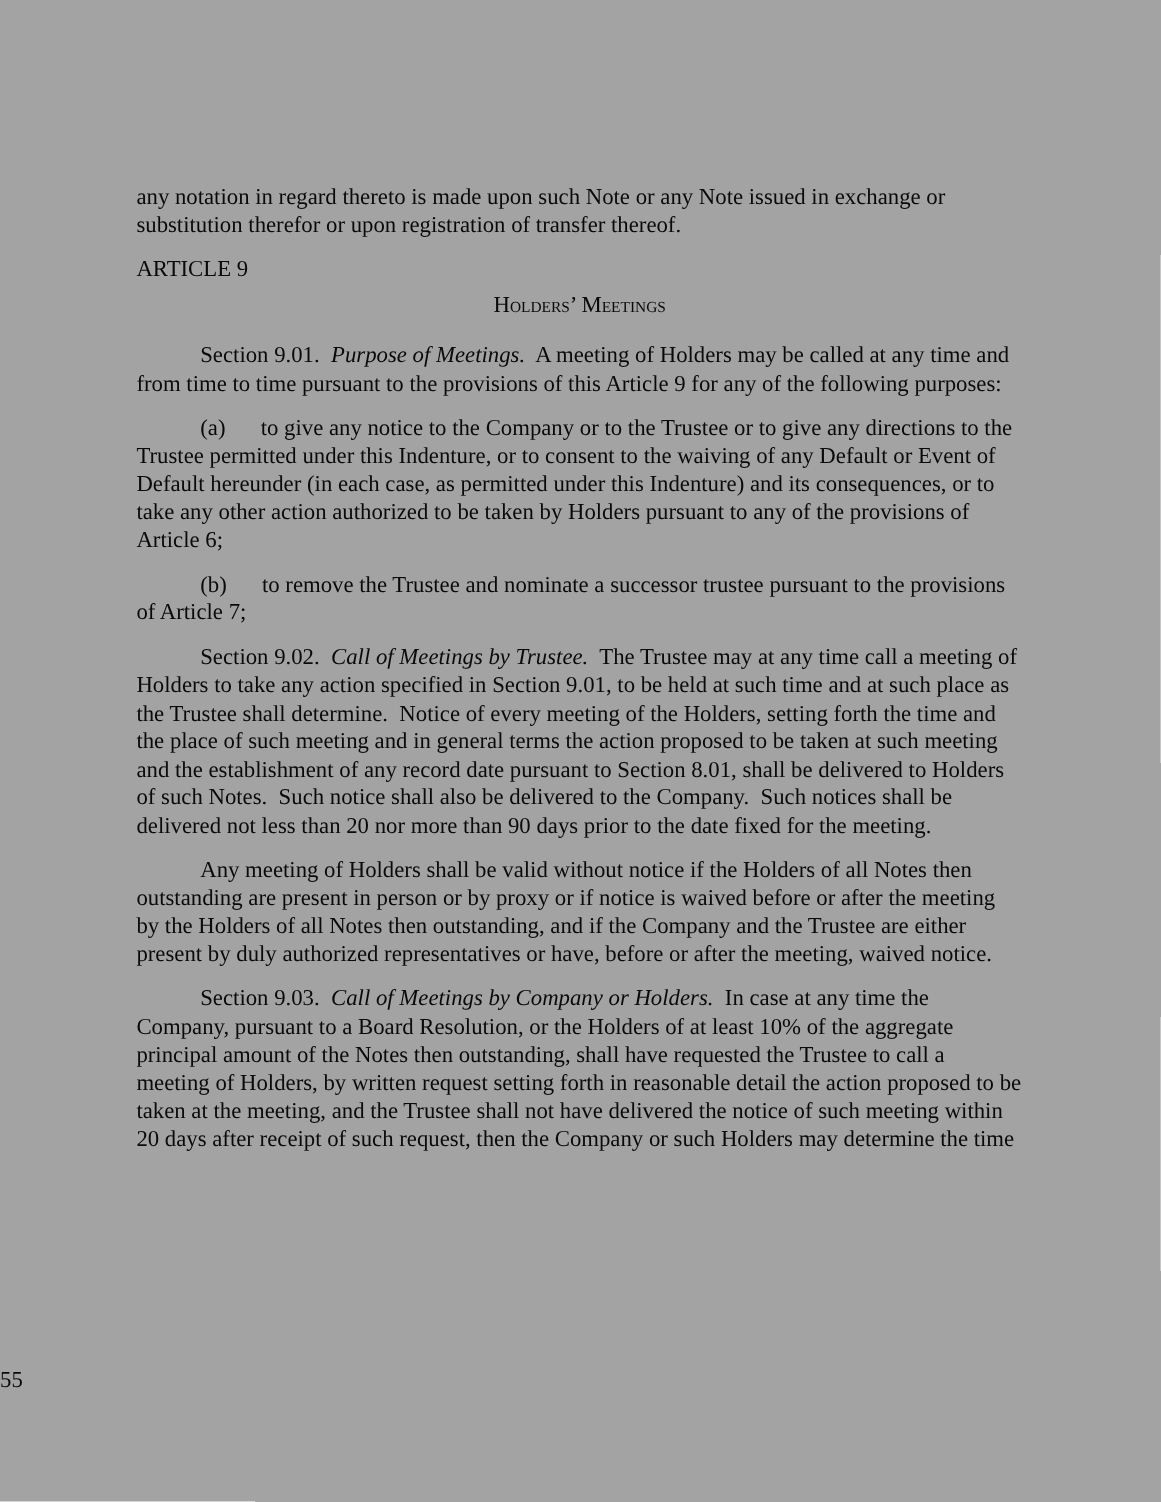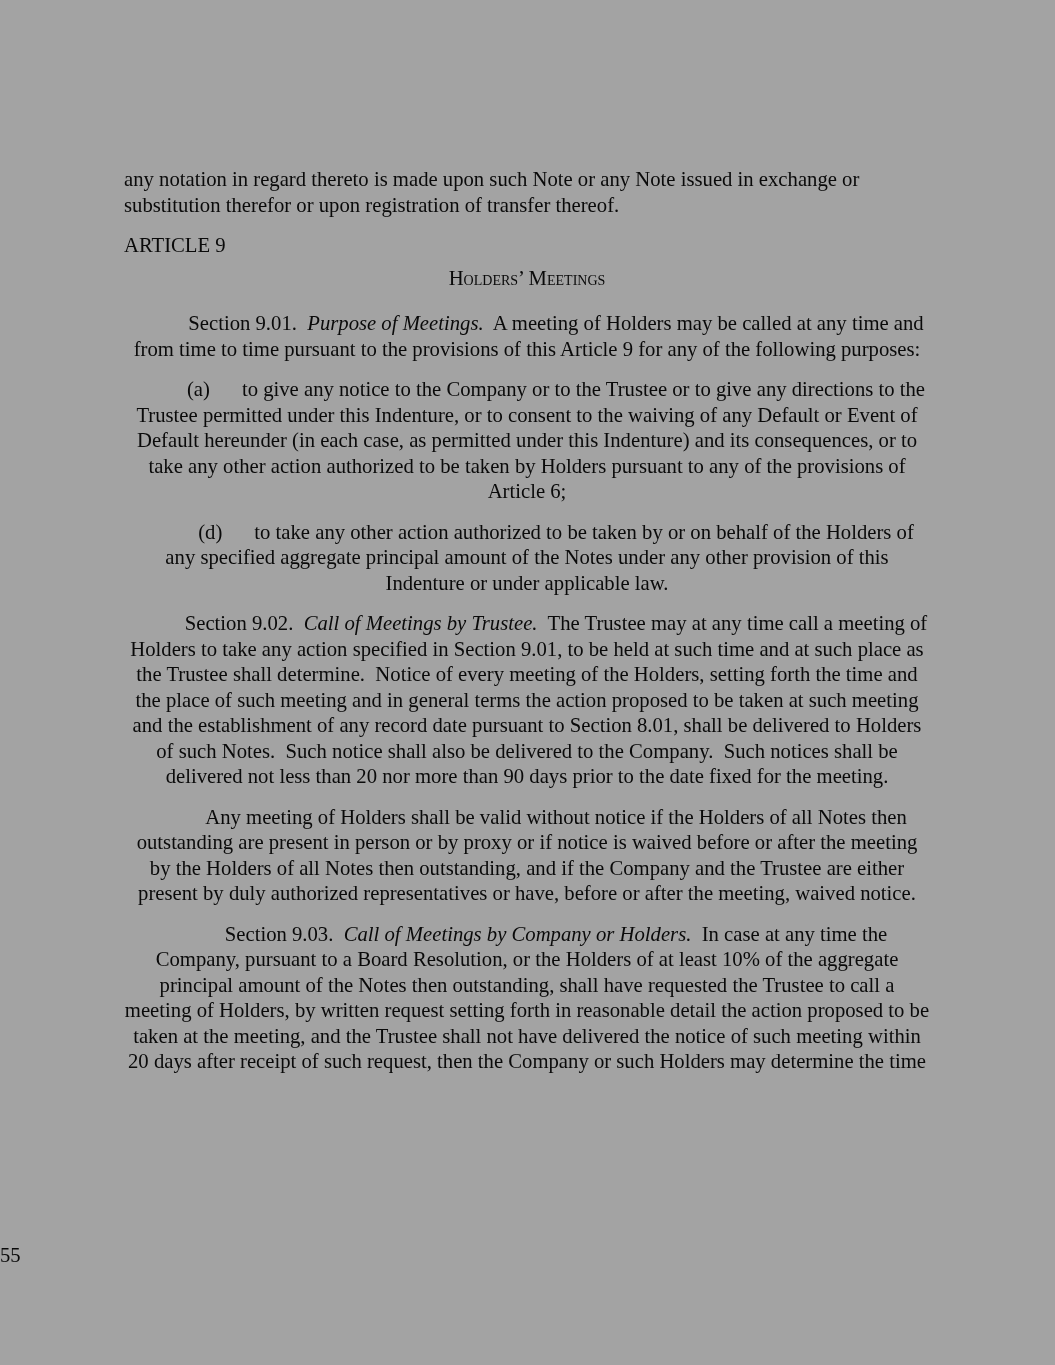--- a/index.html
+++ b/index.html
@@ -25,21 +25,20 @@
     left: 124px;
     width: 806px;
   }
   .para {
     margin: 0 0 15px 0;
     white-space: pre-wrap;
     text-align: left;
   }
   .para.indent {
     text-indent: 58px;
-    text-align: center;
   }
   .heading {
     margin: 0 0 7px 0;
     text-align: left;
     white-space: pre-wrap;
   }
   .subheading {
     margin: 0 0 20px 0;
     text-align: center;
     font-variant: small-caps;
@@ -62,21 +61,21 @@
 </head>
 <body>
 
 <div class="page">
   <div class="content">
       <p class="para"><span class="regular">any notation in regard thereto is made upon such Note or any Note issued in exchange or substitution therefor or upon registration of transfer thereof.</span></p>
       <div class="heading">ARTICLE 9</div>
       <div class="subheading">Holders’ Meetings</div>
       <p class="para indent"><span class="regular">Section 9.01.  </span><span class="italic">Purpose of Meetings.</span><span class="regular">  A meeting of Holders may be called at any time and from time to time pursuant to the provisions of this Article 9 for any of the following purposes:</span></p>
       <p class="para indent"><span>(a)</span><span class="tab"></span><span class="regular">to give any notice to the Company or to the Trustee or to give any directions to the Trustee permitted under this Indenture, or to consent to the waiving of any Default or Event of Default hereunder (in each case, as permitted under this Indenture) and its consequences, or to take any other action authorized to be taken by Holders pursuant to any of the provisions of Article 6;</span></p>
-      <p class="para indent"><span>(d)</span><span class="tab"></span><span class="regular">to take any other action authorized to be taken by or on behalf of the Holders of any specified aggregate principal amount of the Notes under any other provision of this Indenture or under applicable law.</span></p>
+      <p class="para indent"><span>(b)</span><span class="tab"></span><span class="regular">to remove the Trustee and nominate a successor trustee pursuant to the provisions of Article 7;</span></p>
       <p class="para indent"><span class="regular">Section 9.02.  </span><span class="italic">Call of Meetings by Trustee.</span><span class="regular">  The Trustee may at any time call a meeting of Holders to take any action specified in Section 9.01, to be held at such time and at such place as the Trustee shall determine.  Notice of every meeting of the Holders, setting forth the time and the place of such meeting and in general terms the action proposed to be taken at such meeting and the establishment of any record date pursuant to Section 8.01, shall be delivered to Holders of such Notes.  Such notice shall also be delivered to the Company.  Such notices shall be delivered not less than 20 nor more than 90 days prior to the date fixed for the meeting.</span></p>
       <p class="para indent"><span class="regular">Any meeting of Holders shall be valid without notice if the Holders of all Notes then outstanding are present in person or by proxy or if notice is waived before or after the meeting by the Holders of all Notes then outstanding, and if the Company and the Trustee are either present by duly authorized representatives or have, before or after the meeting, waived notice.</span></p>
       <p class="para indent"><span class="regular">Section 9.03.  </span><span class="italic">Call of Meetings by Company or Holders.</span><span class="regular">  In case at any time the Company, pursuant to a Board Resolution, or the Holders of at least 10% of the aggregate principal amount of the Notes then outstanding, shall have requested the Trustee to call a meeting of Holders, by written request setting forth in reasonable detail the action proposed to be taken at the meeting, and the Trustee shall not have delivered the notice of such meeting within 20 days after receipt of such request, then the Company or such Holders may determine the time</span></p>
     </div>
   <div class="footer">
     <span>55</span>
   </div>
 </div>
 
 </body></html>

